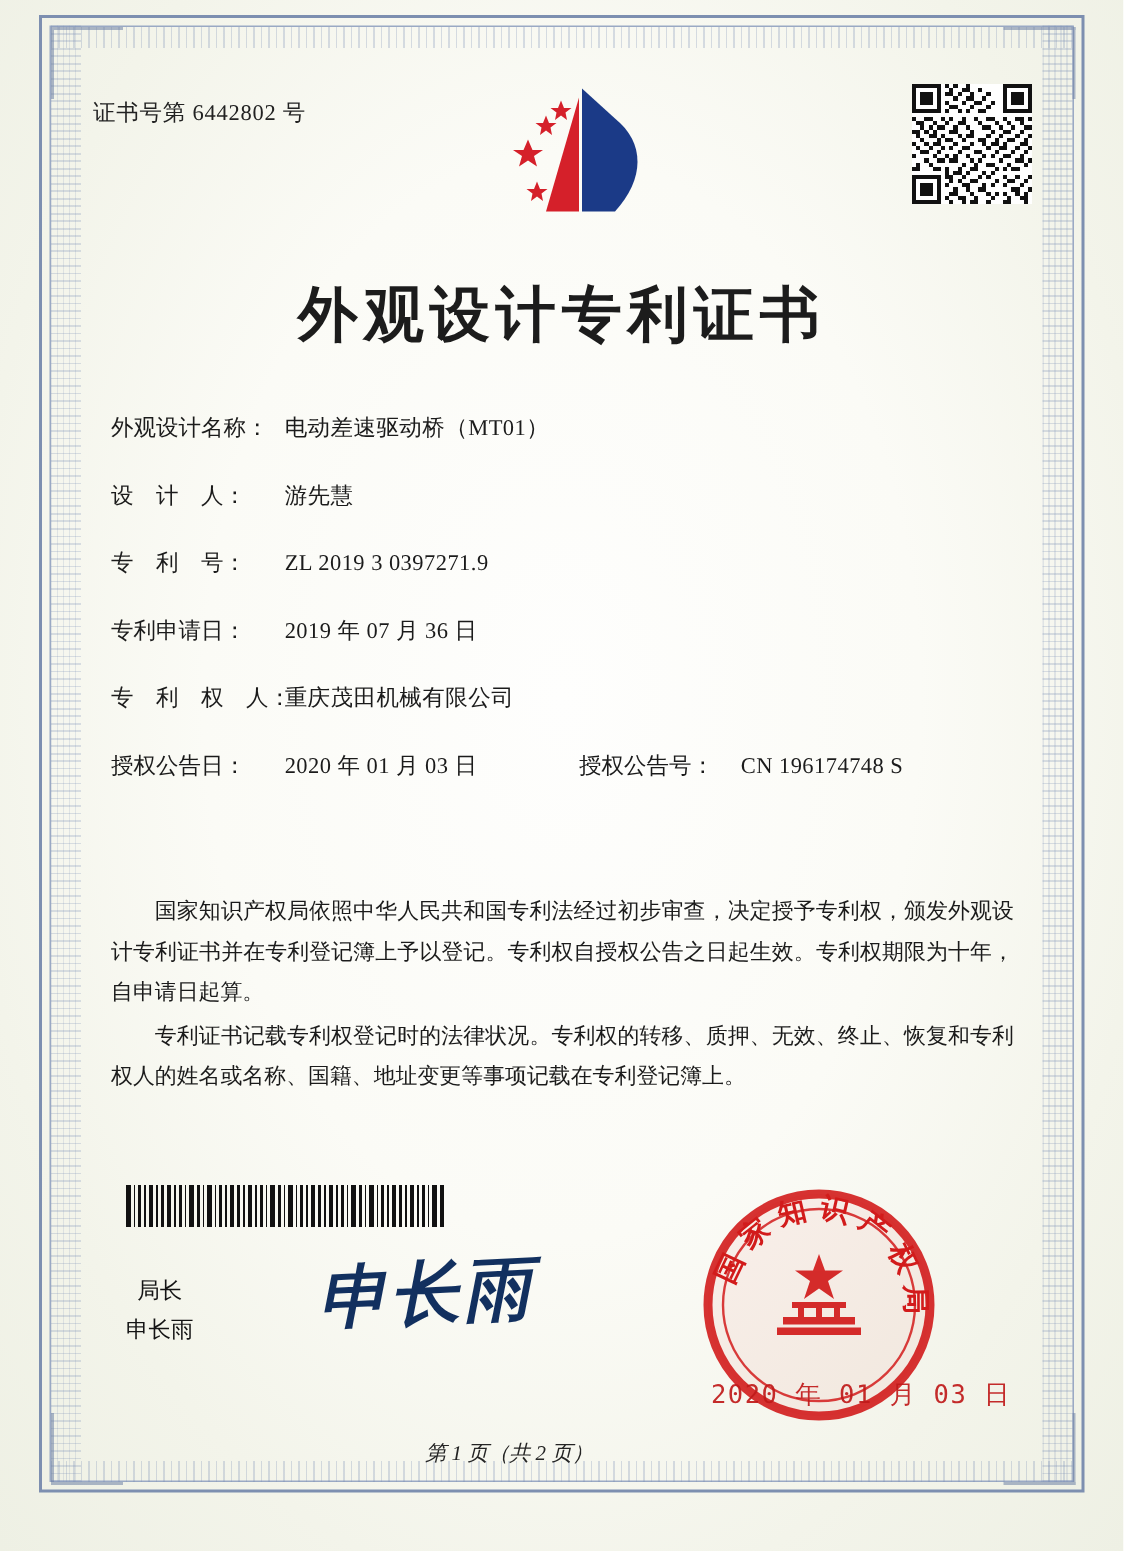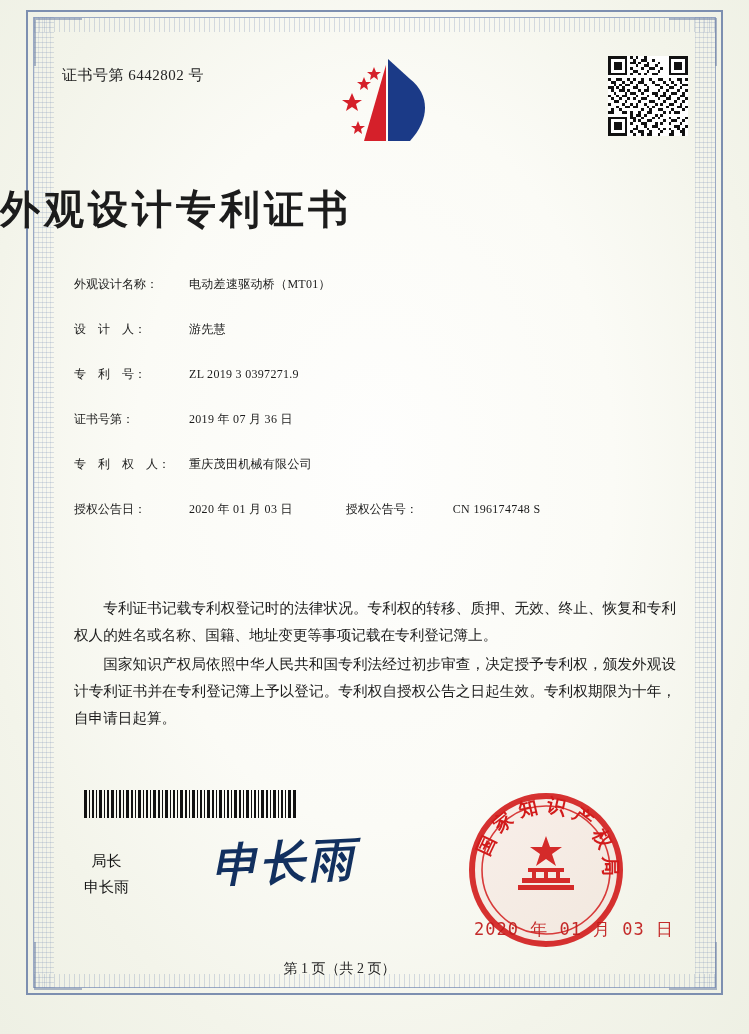--- a/index.html
+++ b/index.html
@@ -103,53 +103,54 @@
   .qr {
     position: absolute;
     left: 608px; top: 56px;
     width: 80px; height: 80px;
   }
 
   .title {
     position: absolute;
     left: 0; top: 182px;
     width: 749px;
+    text-align: center;
     font-size: 40px;
     font-weight: bold;
     letter-spacing: 4px;
     color: #1c1c1c;
     font-family: "DejaVu Sans", sans-serif;
   }
 
   
   .fields {
     position: absolute;
     left: 74px; top: 276px;
     width: 600px;
   }
   .row {
     position: relative;
     height: 45px;
-    font-size: 12px;
+    font-size: 15px;
     color: #1b1b1b;
     white-space: nowrap;
   }
   .row .label {
     display: inline-block;
     width: 112px;
     letter-spacing: 0px;
   }
   .row .value {
     display: inline-block;
     letter-spacing: .3px;
   }
   .row .label2 {
     display: inline-block;
     width: 104px;
-    margin-left: 50px;
+    margin-left: 64px;
   }
 
   
   .paras {
     position: absolute;
     left: 74px; top: 595px;
     width: 602px;
     font-size: 14.6px;
     line-height: 27px;
     color: #1b1b1b;
@@ -205,20 +206,21 @@
   }
 
   
   .page-num {
     position: absolute;
     left: 0; top: 960px;
     width: 679px;
     text-align: center;
     font-size: 14px;
     color: #242424;
+    font-style: italic;
   }
   .footer-note {
     position: absolute;
     left: 0; top: 1005px;
     width: 749px;
     text-align: center;
     font-size: 14.5px;
     color: #1a1a1a;
     letter-spacing: 1px;
   }
@@ -473,42 +475,42 @@
       <span class="label">设　计　人：</span>
       <span class="value">游先慧</span>
     </div>
 
     <div class="row">
       <span class="label">专　利　号：</span>
       <span class="value">ZL 2019 3 0397271.9</span>
     </div>
 
     <div class="row">
-      <span class="label">证书号第：</span>
+      <span class="label">专利申请日：</span>
       <span class="value">2019 年 07 月 36 日</span>
     </div>
 
     <div class="row">
       <span class="label">专　利　权　人：</span>
       <span class="value">重庆茂田机械有限公司</span>
     </div>
 
 
     <div class="row">
       <span class="label">授权公告日：</span>
       <span class="value">2020 年 01 月 03 日</span>
       <span class="label2">授权公告号：</span>
       <span class="value">CN 196174748 S</span>
     </div>
 
   </div>
 
   <div class="paras">
+    <p>国家知识产权局依照中华人民共和国专利法经过初步审查，决定授予专利权，颁发外观设计专利证书并在专利登记簿上予以登记。专利权自授权公告之日起生效。专利权期限为十年，自申请日起算。</p>
     <p>专利证书记载专利权登记时的法律状况。专利权的转移、质押、无效、终止、恢复和专利权人的姓名或名称、国籍、地址变更等事项记载在专利登记簿上。</p>
-    <p>国家知识产权局依照中华人民共和国专利法经过初步审查，决定授予专利权，颁发外观设计专利证书并在专利登记簿上予以登记。专利权自授权公告之日起生效。专利权期限为十年，自申请日起算。</p>
   </div>
 
   <div class="barcode">
     <svg width="212" height="28" viewBox="0 0 212 28" shape-rendering="crispEdges">
       <rect width="212" height="28" fill="none"></rect>
       <g fill="#111111">
         <rect x="0" y="0" width="3" height="28"></rect>
           <rect x="5" y="0" width="1" height="28"></rect>
         <rect x="8" y="0" width="2" height="28"></rect>
           <rect x="12" y="0" width="1" height="28"></rect>

